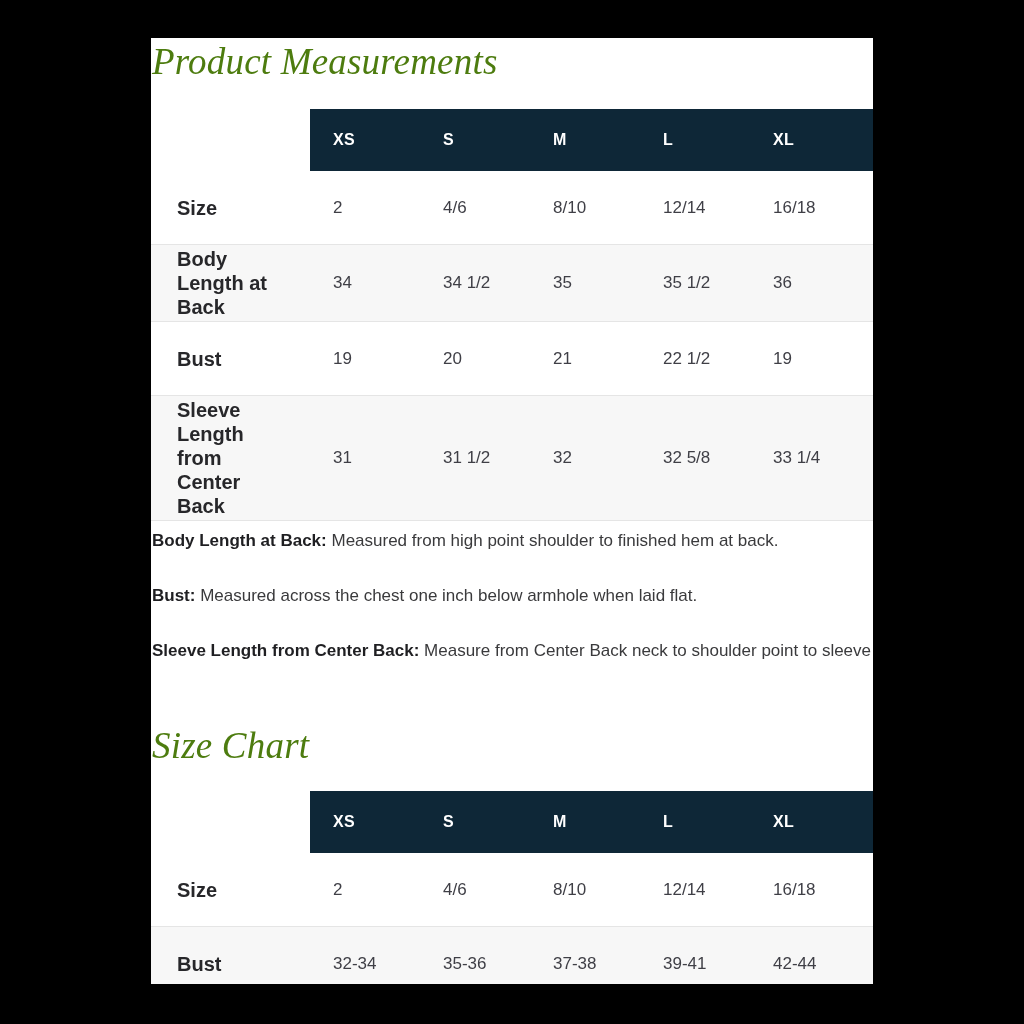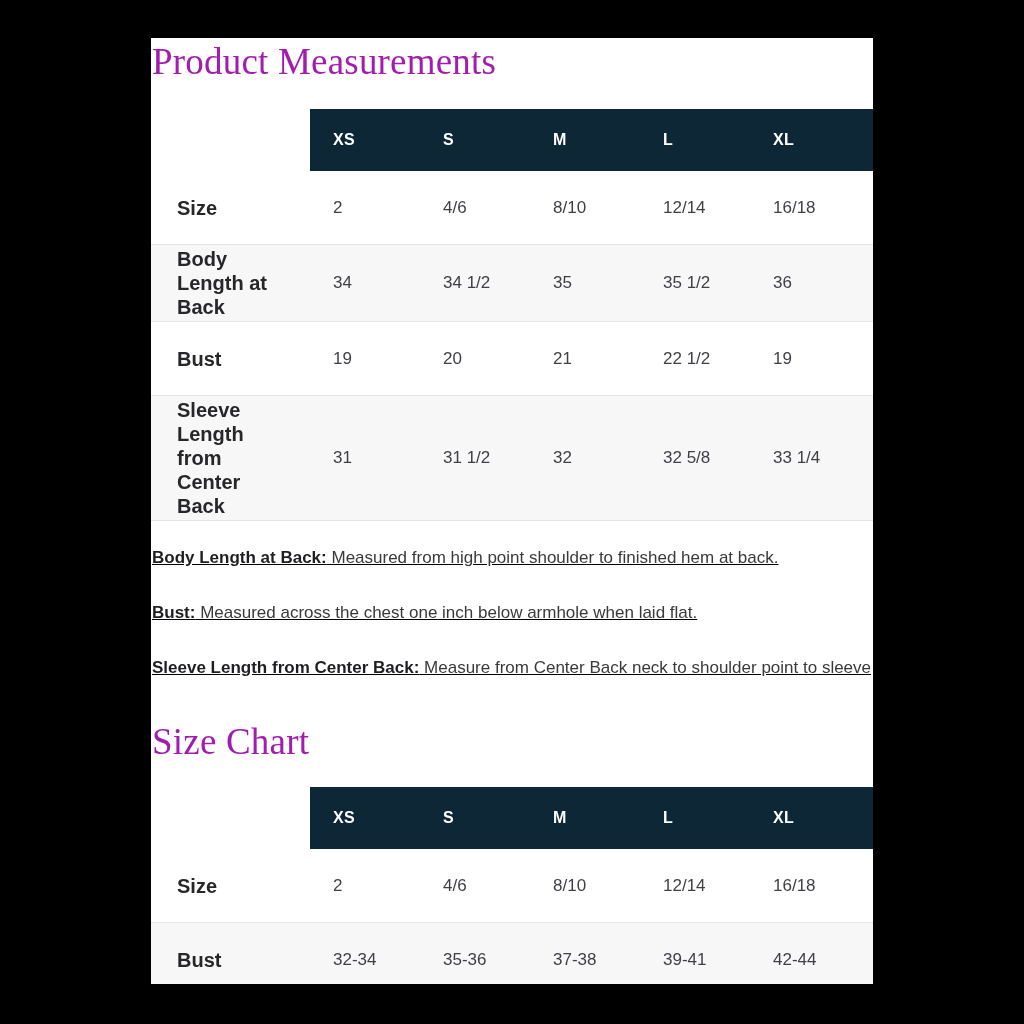--- a/index.html
+++ b/index.html
@@ -21,24 +21,25 @@
     overflow: hidden;
     box-sizing: border-box;
     padding-top: 3px;
   }
   h1.section-title, h2.section-title {
     font-family: "Liberation Serif", serif;
     font-weight: 500;
     font-size: 37px;
     line-height: 42px;
     letter-spacing: 0.2px;
-    color: #a21caf;
+    color: #4d7c0f;
     margin: 0 0 0 1px;
+    font-style: italic;
   }
-  h2.section-title { margin-top: 41px; }
+  h2.section-title { margin-top: 62px; }
 
   
   .size-table {
     width: 741px;            
     margin-top: 26px;
   }
   .t-head { display: flex; height: 62px; }
   .t-row  { display: flex; min-height: 73px; border-bottom: 1px solid #e5e5e5; }
   .cell {
     box-sizing: border-box;
@@ -65,21 +66,21 @@
   .t-head .c-val {
     background: #0e2737;
     color: #ffffff;
     font-weight: bold;
     font-size: 16px;
     letter-spacing: 0.3px;
   }
   .t-row.alt { background: #f7f7f7; }
 
   
-  .notes { margin-top: 25px; text-decoration: underline; }
+  .notes { margin-top: 8px; }
   .notes p {
     margin: 0 0 31px 1px;
     font-size: 17px;
     line-height: 24px;
     color: #3a3a3c;
     white-space: nowrap;
     overflow: hidden;
   }
   .notes p:last-child { margin-bottom: 0; }
   .notes b { color: #1f1f22; }

